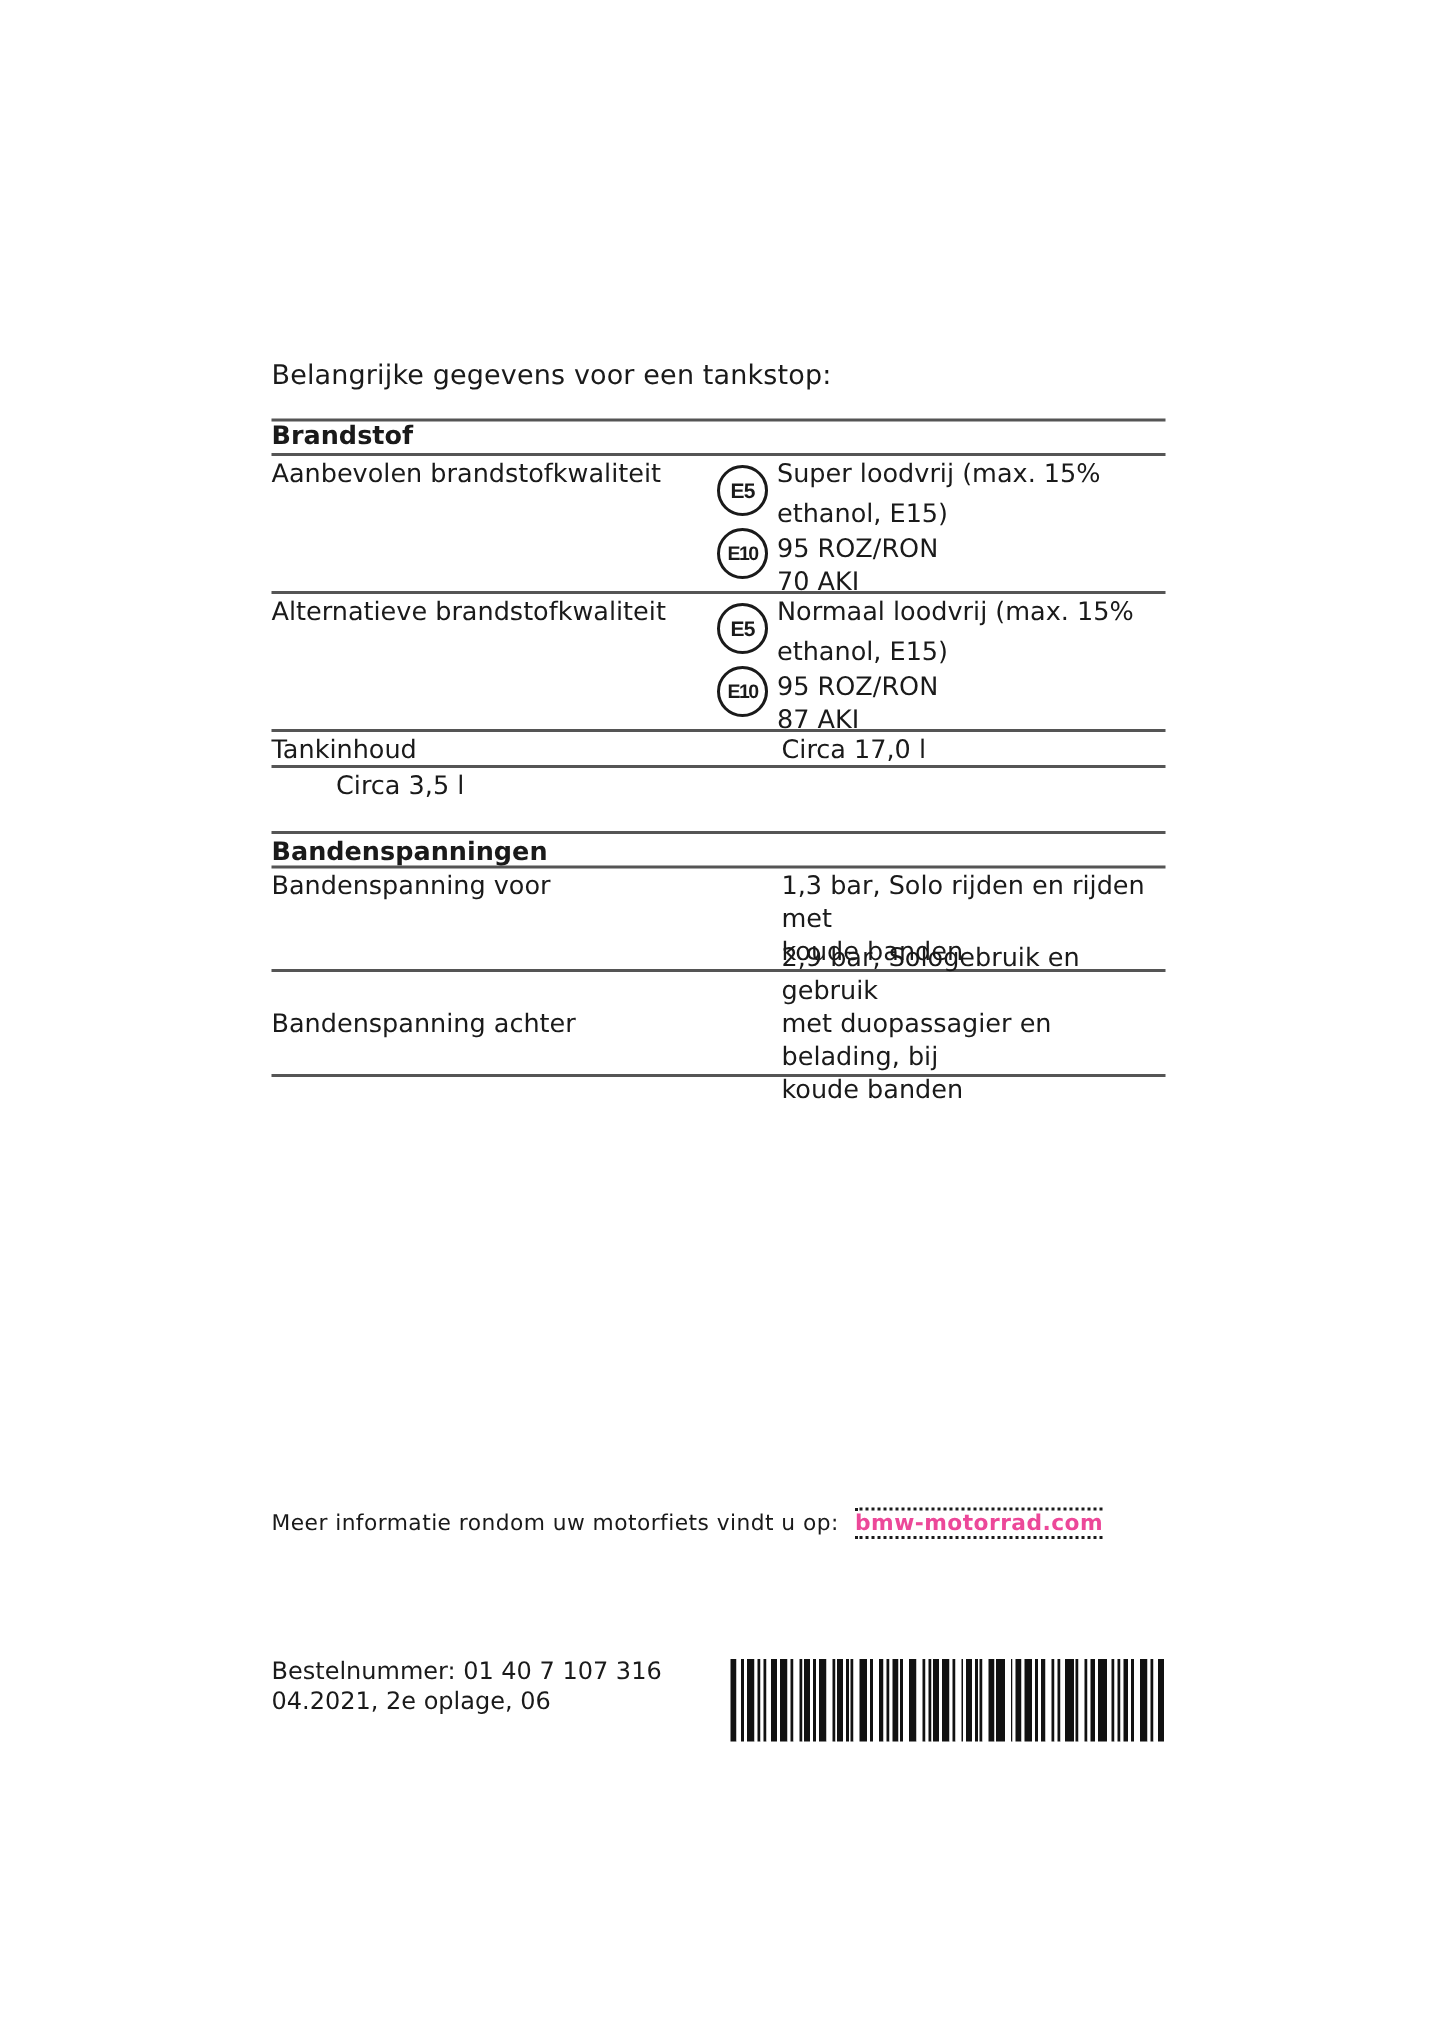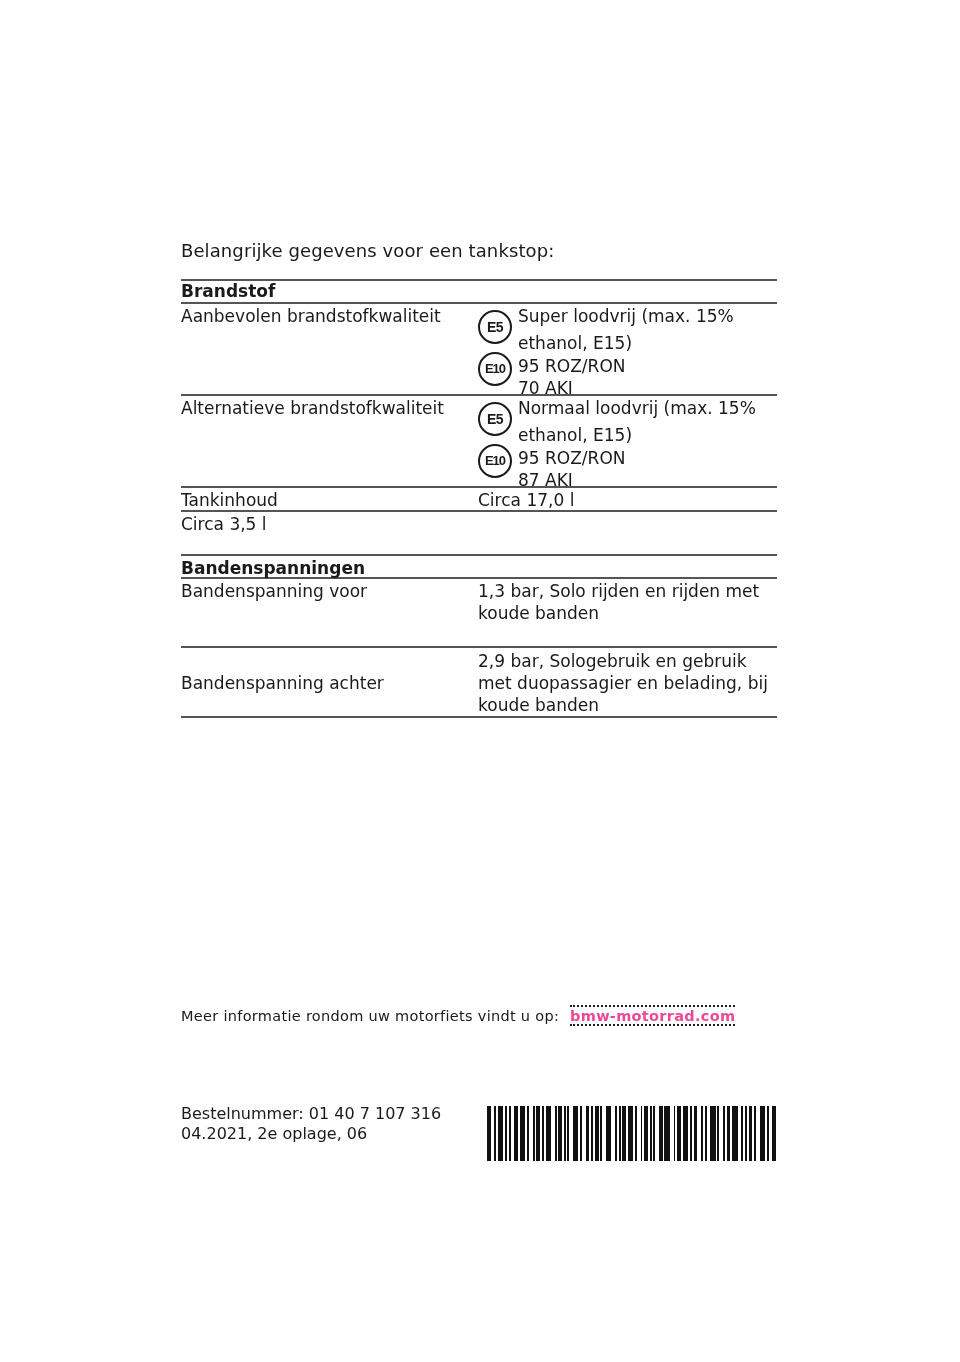--- a/index.html
+++ b/index.html
@@ -43,20 +43,21 @@
       font-weight: bold;
     }
     .cell-label {
       width: 297px;
       padding-top: 1px;
       flex-shrink: 0;
     }
     .cell-value {
       flex: 1;
       padding-top: 1px;
+      margin-left: 43px;
     }
     .fuel-value {
       display: flex;
       flex: 1;
     }
     .badges {
       width: 40px;
       flex-shrink: 0;
       display: flex;
       flex-direction: column;

